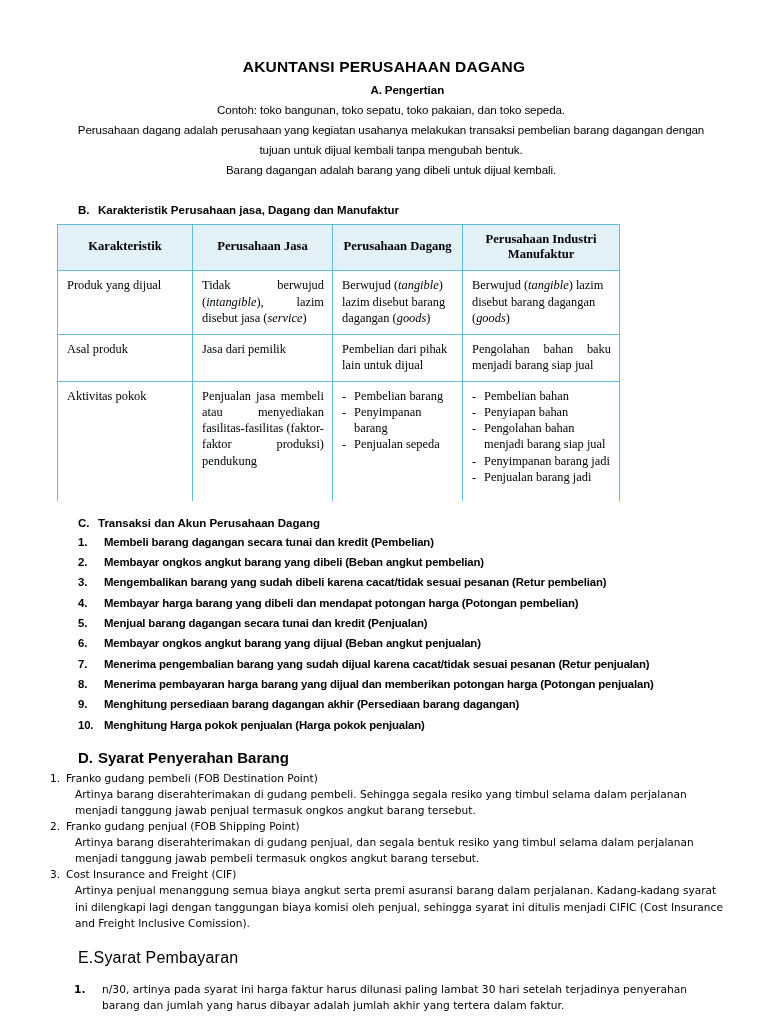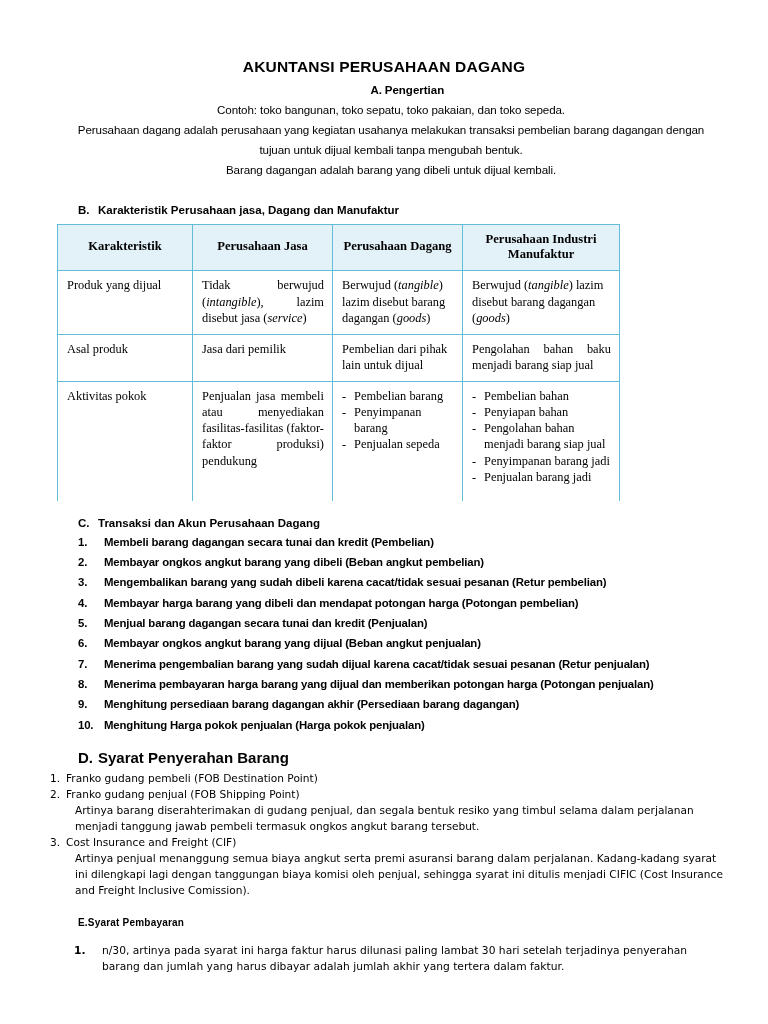--- a/index.html
+++ b/index.html
@@ -217,22 +217,22 @@
   }
 
   
   .section-e {
     margin-top: 18px;
     padding-left: 50px;
     padding-right: 40px;
   }
   .section-e .sec-title {
     font-family: "Liberation Sans", sans-serif;
-    font-size: 10px;
-    font-weight: bold;
+    font-size: 16px;
+    font-weight: normal;
     padding-left: 28px;
     letter-spacing: 0.2px;
   }
   ol.e-list {
     margin: 15px 0 0 0;
     padding: 0;
     list-style: none;
     font-family: "DejaVu Sans", sans-serif;
   }
   ol.e-list > li {
@@ -347,20 +347,21 @@
   </div>
 
   <div class="section-d">
     <div class="sec-title">
       <span class="letter">D.</span><span>Syarat Penyerahan Barang</span>
     </div>
     <ol class="d-list">
       <li>
         <span class="num">1.</span>
         <div class="d-title">Franko gudang pembeli (FOB Destination Point)</div>
+        <div class="d-body">Artinya barang diserahterimakan di gudang pembeli. Sehingga segala resiko yang timbul selama dalam perjalanan menjadi tanggung jawab penjual termasuk ongkos angkut barang tersebut.</div>
       </li>
       <li>
         <span class="num">2.</span>
         <div class="d-title">Franko gudang penjual (FOB Shipping Point)</div>
         <div class="d-body">Artinya barang diserahterimakan di gudang penjual, dan segala bentuk resiko yang timbul selama dalam perjalanan menjadi tanggung jawab pembeli termasuk ongkos angkut barang tersebut.</div>
       </li>
       <li>
         <span class="num">3.</span>
         <div class="d-title">Cost Insurance and Freight (CIF)</div>
         <div class="d-body">Artinya penjual menanggung semua biaya angkut serta premi asuransi barang dalam perjalanan. Kadang-kadang syarat ini dilengkapi lagi dengan tanggungan biaya komisi oleh penjual, sehingga syarat ini ditulis menjadi CIFIC (Cost Insurance and Freight Inclusive Comission).</div>

